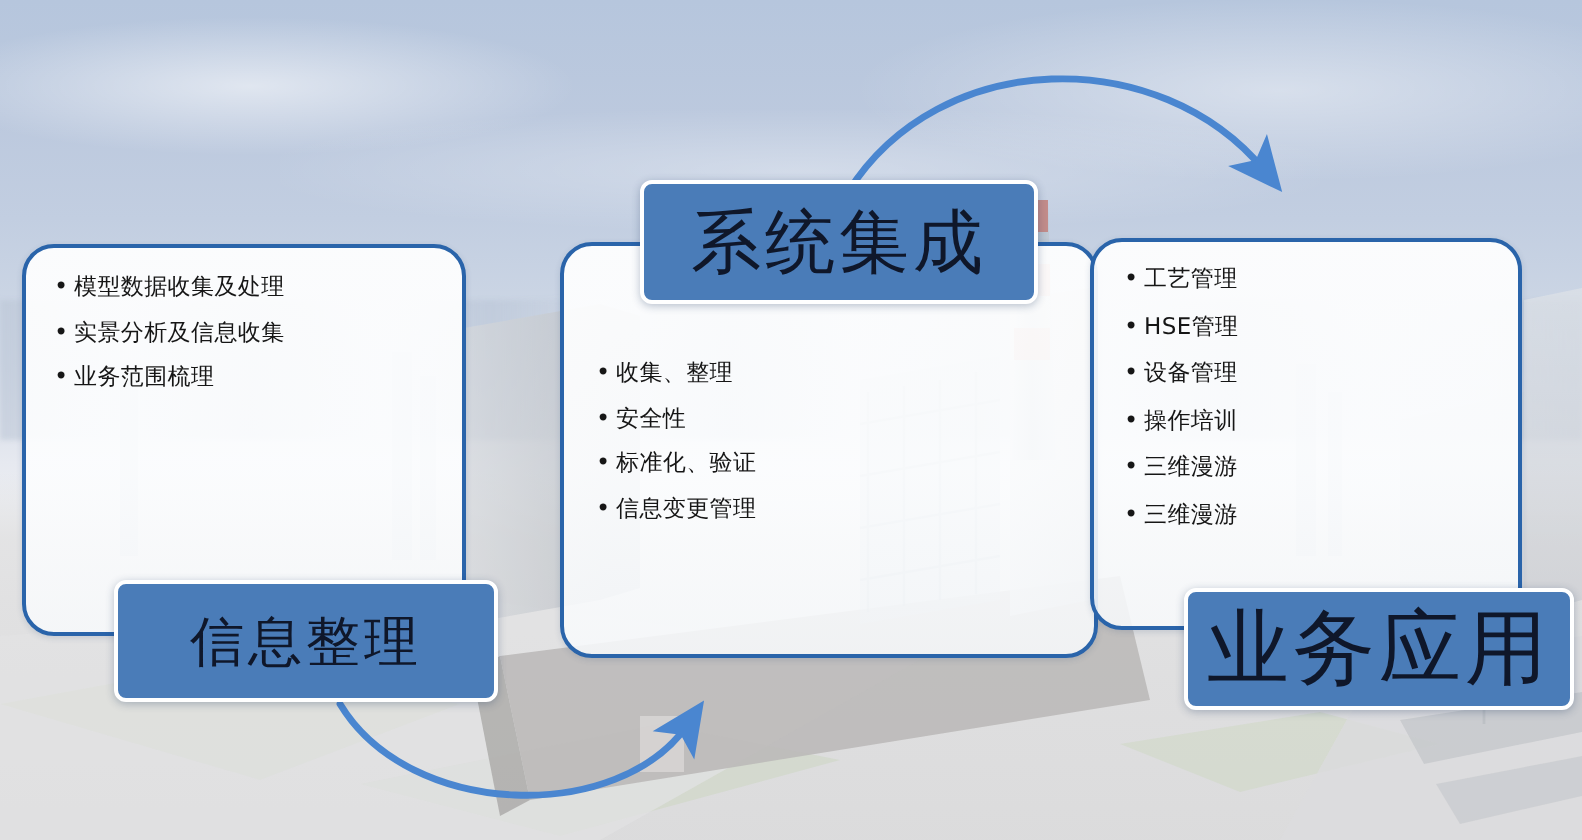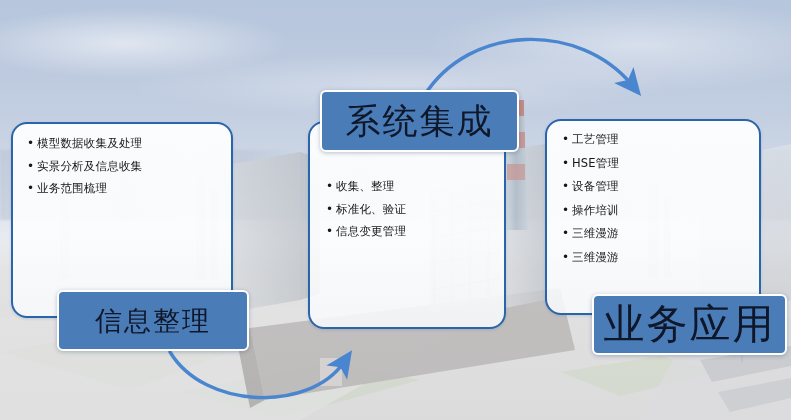--- a/index.html
+++ b/index.html
@@ -106,21 +106,21 @@
     content: "\2022";
     position: absolute;
     left: 0;
     top: -1px;
     font-size: 12px;
     color: #161616;
   }
 
   #panel-info    { left: 11px;  top: 122px; width: 222px; height: 196px; }
   #panel-info .panel-list { padding: 14px 15px 0 14px; }
-  #panel-sys     { left: 280px; top: 121px; width: 198px; height: 208px; margin-left: 28px; }
+  #panel-sys     { left: 280px; top: 121px; width: 269px; height: 208px; }
   #panel-sys .panel-list { padding: 58px 0 0 16px; }
   #panel-sys .panel-list li { margin-bottom: 11px; }
   #panel-app     { left: 545px; top: 119px; width: 216px; height: 196px; }
   #panel-app .panel-list { padding: 13px 16px 0 15px; }
   #panel-app .panel-list li { margin-bottom: 12px; }
 
   
   .stage-label {
     position: absolute;
     box-sizing: border-box;
@@ -244,20 +244,21 @@
     <ul class="panel-list">
       <li>模型数据收集及处理</li>
       <li>实景分析及信息收集</li>
       <li>业务范围梳理</li>
     </ul>
   </div>
 
   <div class="panel" id="panel-sys">
     <ul class="panel-list">
       <li>收集、整理</li>
+      <li>安全性</li>
       <li>标准化、验证</li>
       <li>信息变更管理</li>
     </ul>
   </div>
 
   <div class="panel" id="panel-app">
     <ul class="panel-list">
       <li>工艺管理</li>
       <li>HSE管理</li>
       <li>设备管理</li>

